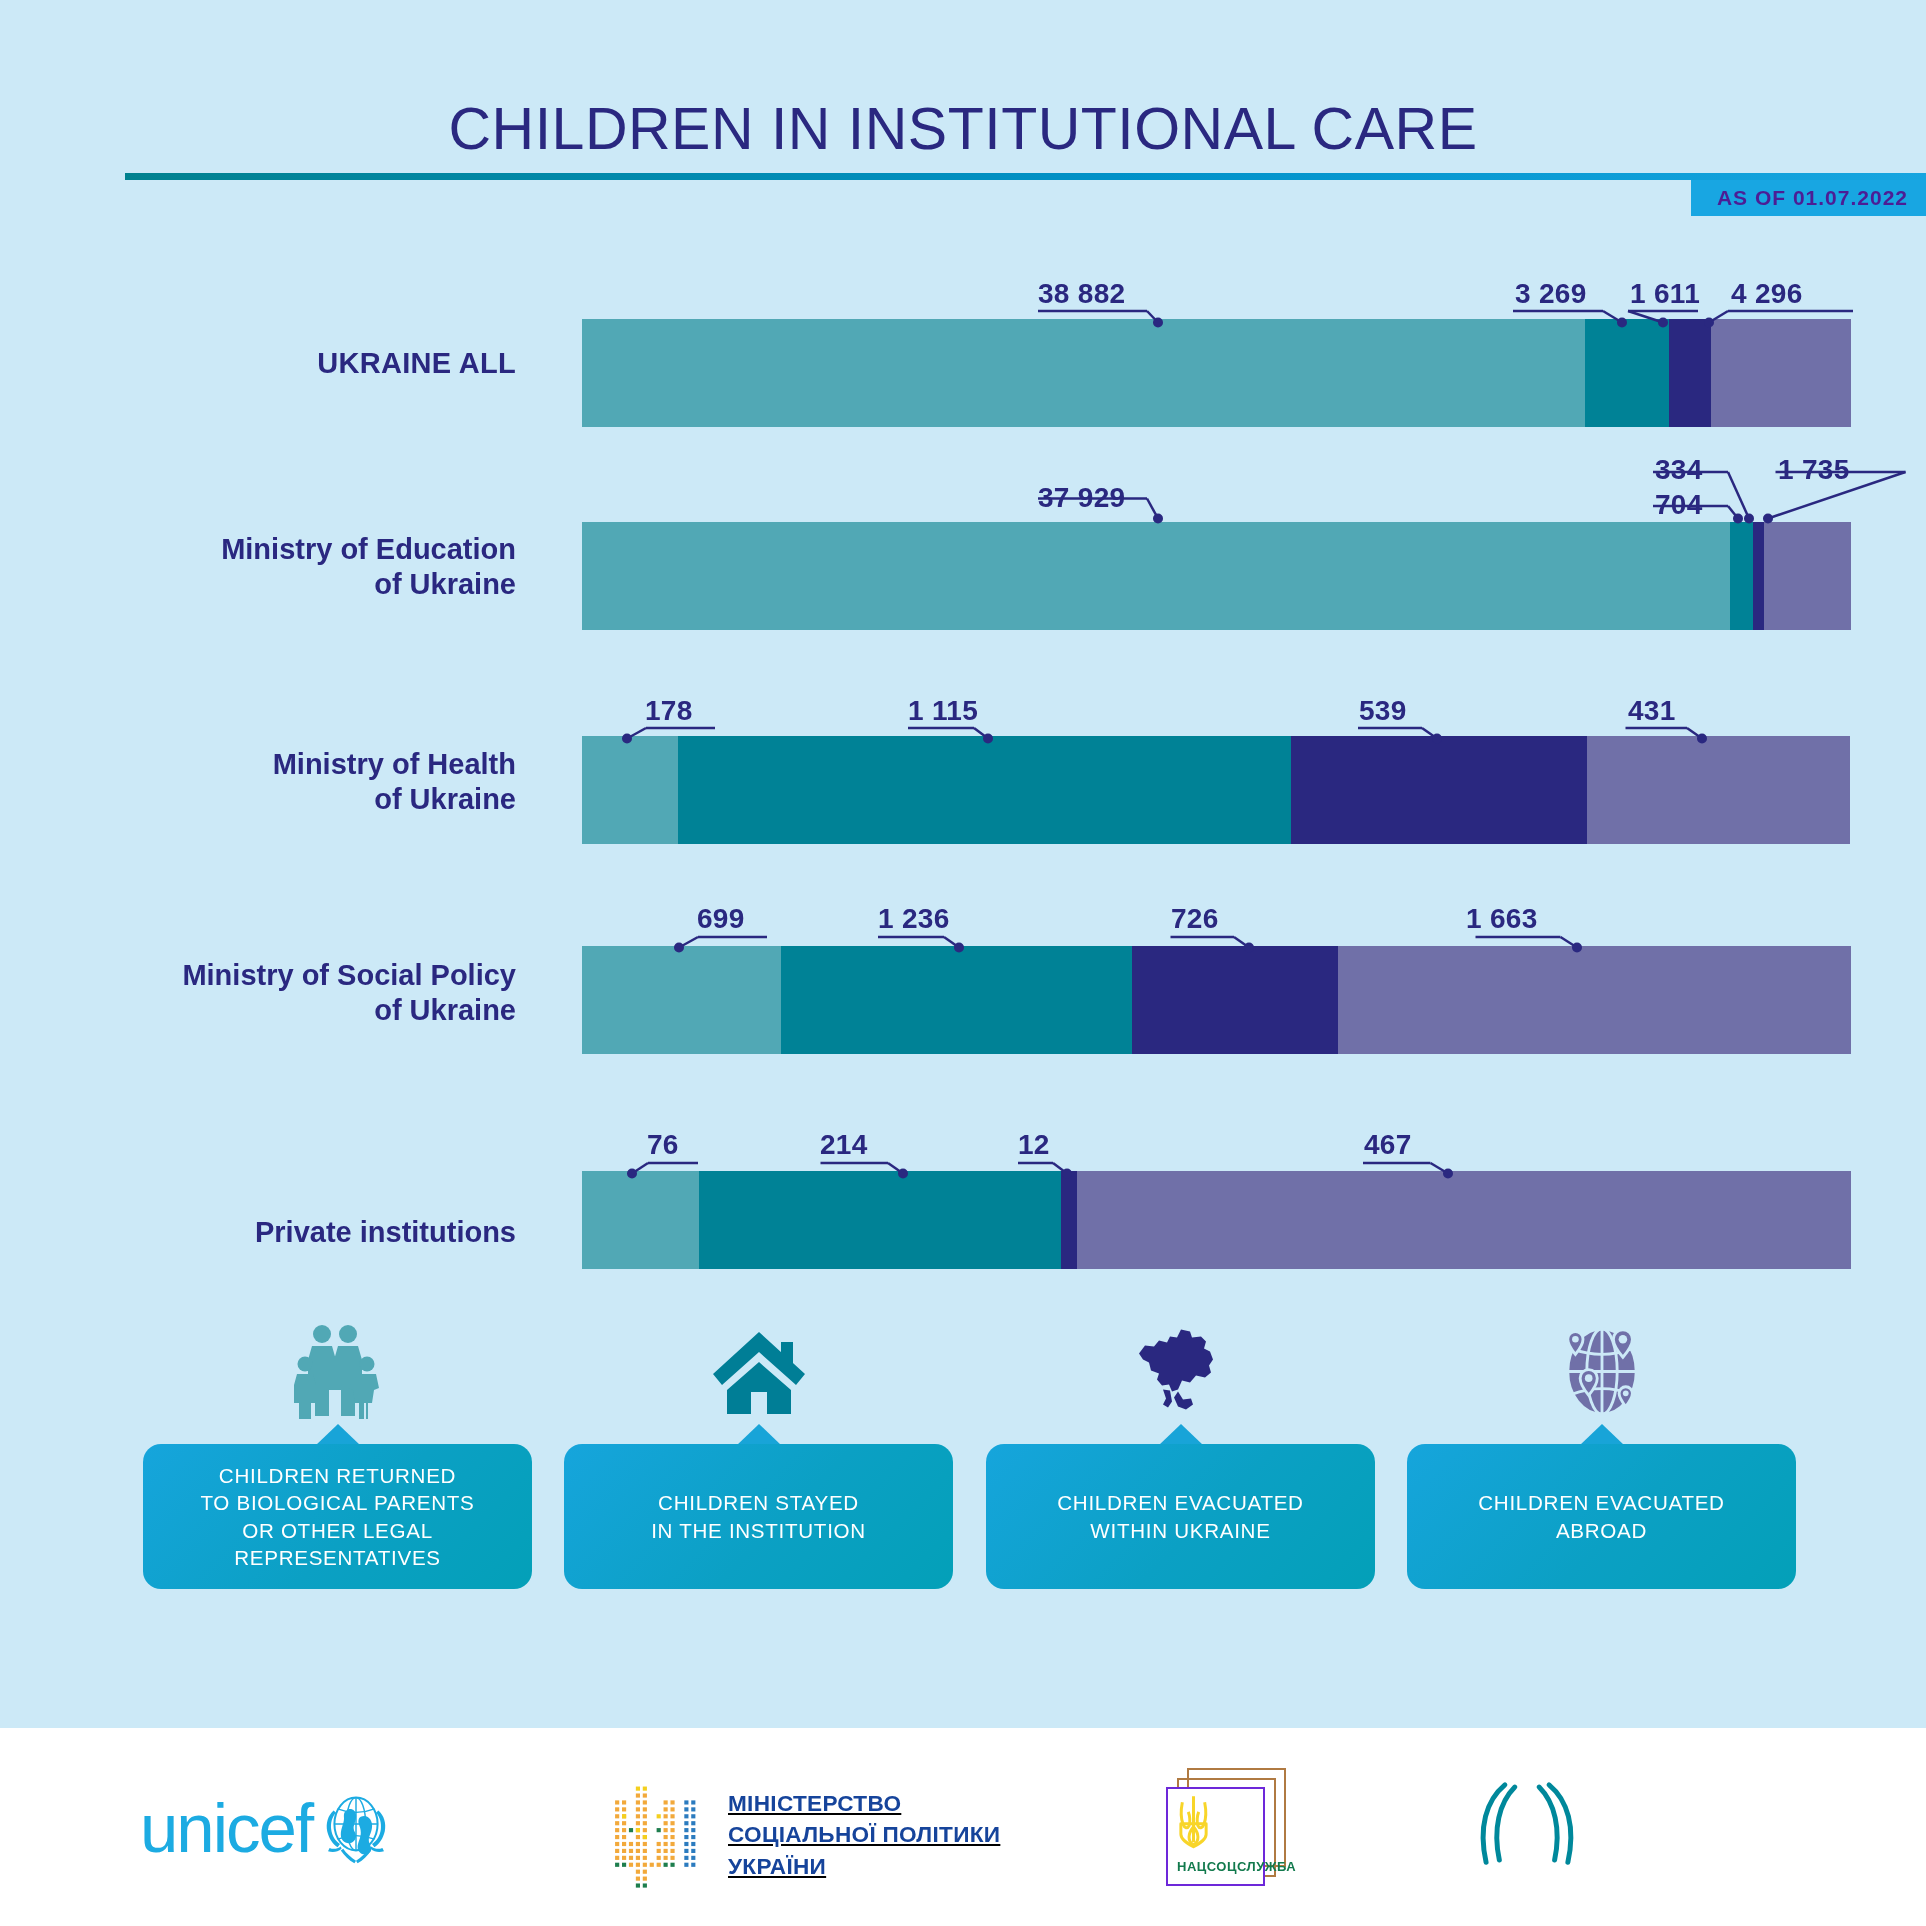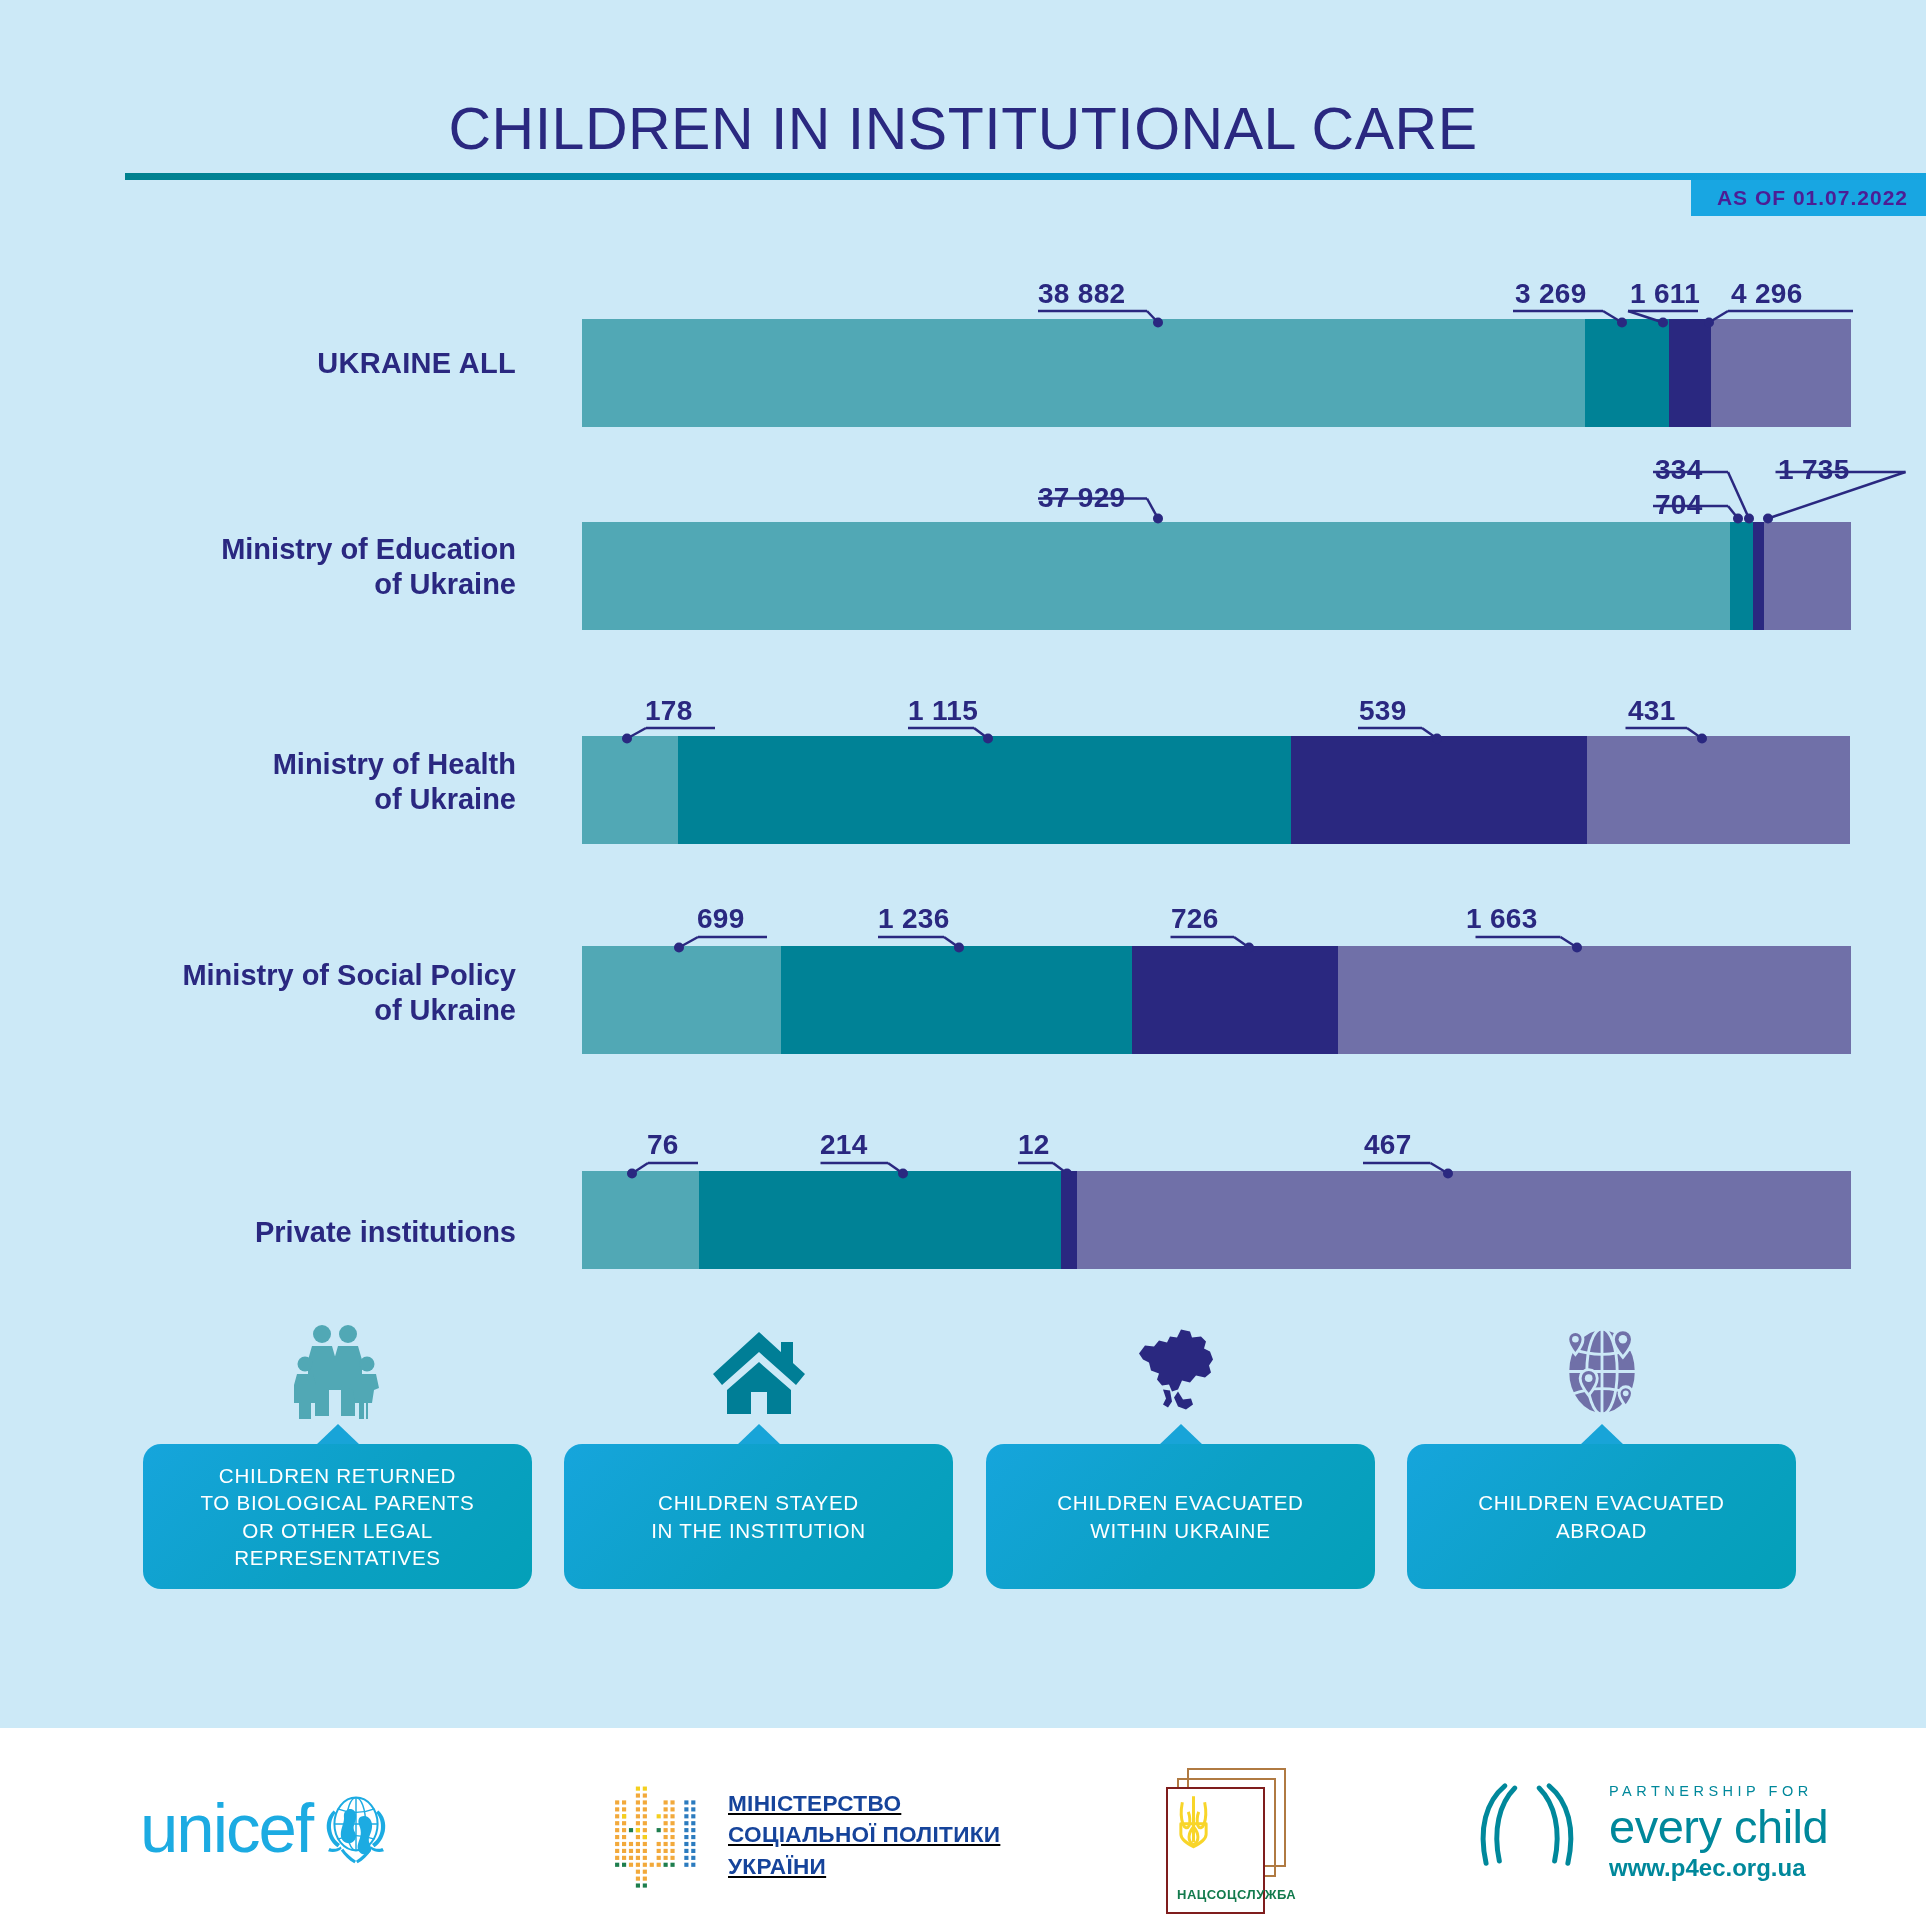--- a/index.html
+++ b/index.html
@@ -497,21 +497,21 @@
       </svg>
       <span class="minsoc-text" style="margin-left:21px;">МІНІСТЕРСТВО
 СОЦІАЛЬНОЇ ПОЛІТИКИ
 УКРАЇНИ</span>
     </div>
 
     <div class="logo" style="left:1166px; top:40px;">
       <div style="position:relative; width:130px; height:115px;">
         <div style="position:absolute; left:21px; top:0;   width:99px; height:99px; border:2px solid #B07A42;"></div>
         <div style="position:absolute; left:10.5px; top:9.5px; width:99px; height:99px; border:2px solid #B07A42;"></div>
-        <div style="position:absolute; left:0;   top:19px; width:99px; height:127px; border:2px solid #7f1d1d; background:#fff;">
+        <div style="position:absolute; left:0;   top:19px; width:99px; height:99px; border:2px solid #6d28d9; background:#fff;">
           <svg width="33" height="55" viewBox="0 0 44 74" style="position:absolute;left:9px;top:5px;">
             <g fill="none" stroke="#F8D529" stroke-width="4" stroke-linejoin="round">
               <path d="M22 3v62"></path>
               <path d="M7 11c-2 10-2 22 1 30 2 5 6 6 8 2 2-5 1-14-1-19"></path>
               <path d="M37 11c2 10 2 22-1 30-2 5-6 6-8 2-2-5-1-14 1-19"></path>
               <path d="M5 40h34v14c0 7-8 12-17 17C13 66 5 61 5 54z"></path>
               <path d="M22 44c-4 5-6 10-6 14 0 5 3 9 6 11 3-2 6-6 6-11 0-4-2-9-6-14z"></path>
             </g>
           </svg>
           <div class="nss-text" style="position:absolute; left:9px; bottom:10px;">НАЦСОЦСЛУЖБА</div>
@@ -521,21 +521,16 @@
 
     <div class="logo" style="left:1465px; top:48px;">
       <svg width="135" height="105" viewBox="0 0 120 95">
         <g fill="none" stroke="#00889B" stroke-width="4.5" stroke-linecap="round">
           <path d="M35 8C18 22 11 47 18 78"></path>
           <path d="M44 10C30 24 24 48 30 76"></path>
           <path d="M75 8c17 14 24 39 17 70"></path>
           <path d="M66 10c14 14 20 38 14 66"></path>
         </g>
       </svg>
-      <div style="margin-left:9px; padding-top:7px;">
-        <div class="p4ec-small">PARTNERSHIP FOR</div>
-        <div class="p4ec-big">every child</div>
-        <div class="p4ec-url">www.p4ec.org.ua</div>
-      </div>
     </div>
   </div>
 </div>
 
 
 </body></html>

